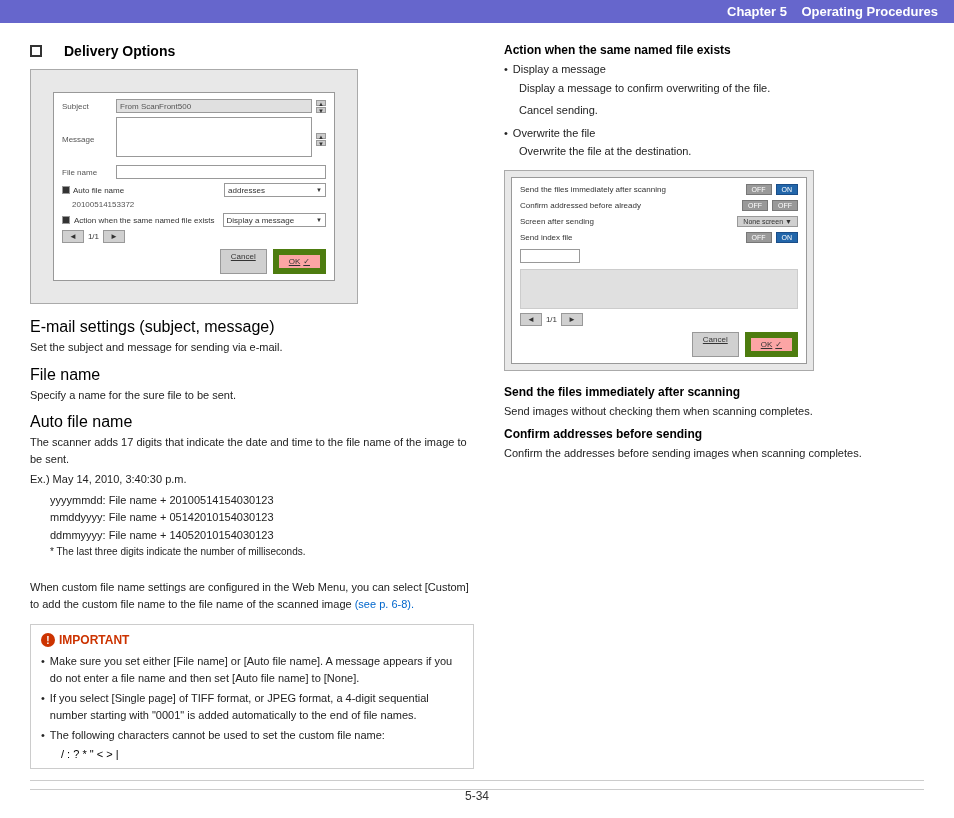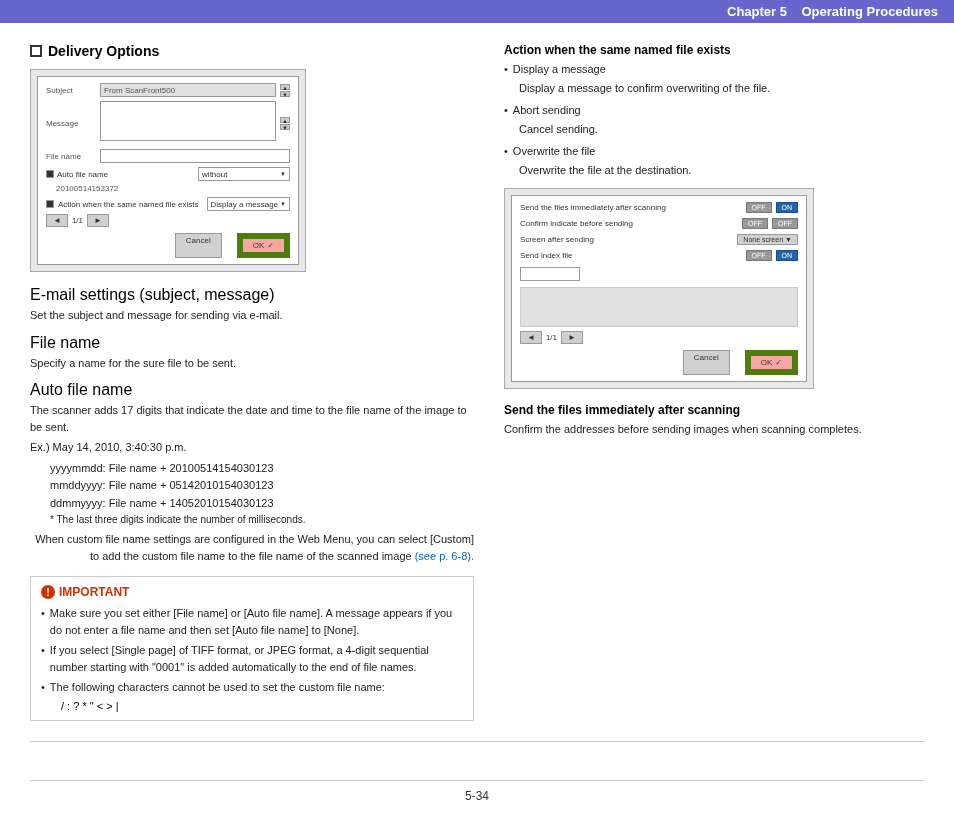--- a/index.html
+++ b/index.html
@@ -38,39 +38,39 @@
       flex: 1;
       max-width: 420px;
     }
 
     
     .section-title {
       font-size: 14px;
       font-weight: bold;
       display: flex;
       align-items: center;
-      gap: 6px;
+      gap: 22px;
       margin-bottom: 10px;
     }
 
     .checkbox-square {
       width: 12px;
       height: 12px;
       border: 2px solid #333;
       display: inline-block;
       flex-shrink: 0;
     }
 
     
     .screenshot-box {
       border: 1px solid #aaa;
       background: #e8e8e8;
-      padding: 6px;
+      padding: 22px;
       margin-bottom: 14px;
-      width: 276px;
+      width: 328px;
     }
 
     .screenshot-inner {
       background: #fff;
       border: 1px solid #999;
       padding: 6px 8px;
       font-size: 9px;
       color: #333;
     }
 
@@ -101,22 +101,23 @@
       display: flex;
       align-items: center;
       font-size: 8px;
       color: #555;
       border: 1px solid #999;
     }
 
     .ss-btn-row {
       display: flex;
       justify-content: flex-end;
-      gap: 15px;
+      gap: 6px;
       margin-top: 6px;
+      text-decoration: underline;
     }
 
     .ss-btn {
       background: #d0d0d0;
       border: 1px solid #999;
       padding: 2px 10px;
       font-size: 8px;
       cursor: pointer;
     }
 
@@ -441,21 +442,21 @@
         <div class="ss-row">
           <span class="ss-label">File name</span>
           <div class="ss-field"></div>
         </div>
 
         <div class="ss-checkbox-row">
           <div class="ss-cb ss-cb-checked"></div>
           <span>Auto file name</span>
           <div style="flex:1;"></div>
           <div class="ss-select" style="width:70px;">
-            <span>without</span>
+            <span>addresses</span>
             <span class="ss-arrow">▼</span>
           </div>
         </div>
 
         <div style="font-size:8px;color:#555;margin-bottom:4px;margin-left:10px;">20100514153372</div>
 
         <div class="ss-action-row">
           <div class="ss-cb ss-cb-checked"></div>
           <span style="font-size:8px;">Action when the same named file exists</span>
           <div class="ss-select" style="width:80px;margin-left:4px;">
@@ -490,21 +491,21 @@
 
     <div class="subsection-title">Auto file name</div>
     <div class="body-text">The scanner adds 17 digits that indicate the date and time to the file name of the image to be sent.</div>
     <div class="body-text">Ex.) May 14, 2010, 3:40:30 p.m.</div>
     <div class="indented">
       <div>yyyymmdd: File name + 20100514154030123</div>
       <div>mmddyyyy: File name + 05142010154030123</div>
       <div>ddmmyyyy: File name + 14052010154030123</div>
     </div>
     <div class="small-text">* The last three digits indicate the number of milliseconds.</div>
-    <div class="body-text" style="margin-top:4px;text-align:right;">
+    <div class="body-text" style="margin-top:20px;">
       <span>When custom file name settings are configured in the Web Menu, you can select [Custom] to add the custom file name to the file name of the scanned image</span>
       <span class="blue-link">(see p. 6-8).</span>
     </div>
 
     <div class="important-box">
       <div class="important-title">
         <div class="important-icon">!</div>
         <span>IMPORTANT</span>
       </div>
       <div class="bullet-item">
@@ -523,41 +524,38 @@
 
   <div class="right-col">
 
     <div class="right-title">Action when the same named file exists</div>
 
     <div class="right-bullet">
       <span>Display a message</span>
     </div>
     <div class="right-sub">Display a message to confirm overwriting of the file.</div>
 
-    <div class="right-bullet">
-      <span>Abort sending</span>
-    </div>
     <div class="right-sub">Cancel sending.</div>
 
     <div class="right-bullet">
       <span>Overwrite the file</span>
     </div>
     <div class="right-sub">Overwrite the file at the destination.</div>
 
     <div class="screenshot-box-right">
       <div class="ss-right-inner">
 
         <div class="ss-toggle-row">
           <span class="ss-toggle-label">Send the files immediately after scanning</span>
           <div class="ss-toggle-off">OFF</div>
           <div class="ss-toggle-on">ON</div>
         </div>
 
         <div class="ss-toggle-row">
-          <span class="ss-toggle-label">Confirm indicate before sending</span>
+          <span class="ss-toggle-label">Confirm addressed before already</span>
           <div class="ss-toggle-off">OFF</div>
           <div class="ss-toggle-off">OFF</div>
         </div>
 
         <div class="ss-toggle-row">
           <span class="ss-toggle-label">Screen after sending</span>
           <div class="ss-none-screen">
             <span>None screen</span>
             <span>▼</span>
           </div>
@@ -585,21 +583,23 @@
           <div class="ss-btn">Cancel</div>
           <div class="ss-btn-ok">
             <span>OK</span>
             <span>✓</span>
           </div>
         </div>
       </div>
     </div>
 
     <div class="right-title">Send the files immediately after scanning</div>
-
+    <div class="right-body">Send images without checking them when scanning completes.</div>
+
+    <div class="right-title">Confirm addresses before sending</div>
     <div class="right-body">Confirm the addresses before sending images when scanning completes.</div>
 
   </div>
 
 </div>
 
 <hr class="divider-line">
 
 <div class="footer">
   <span>5-34</span>

